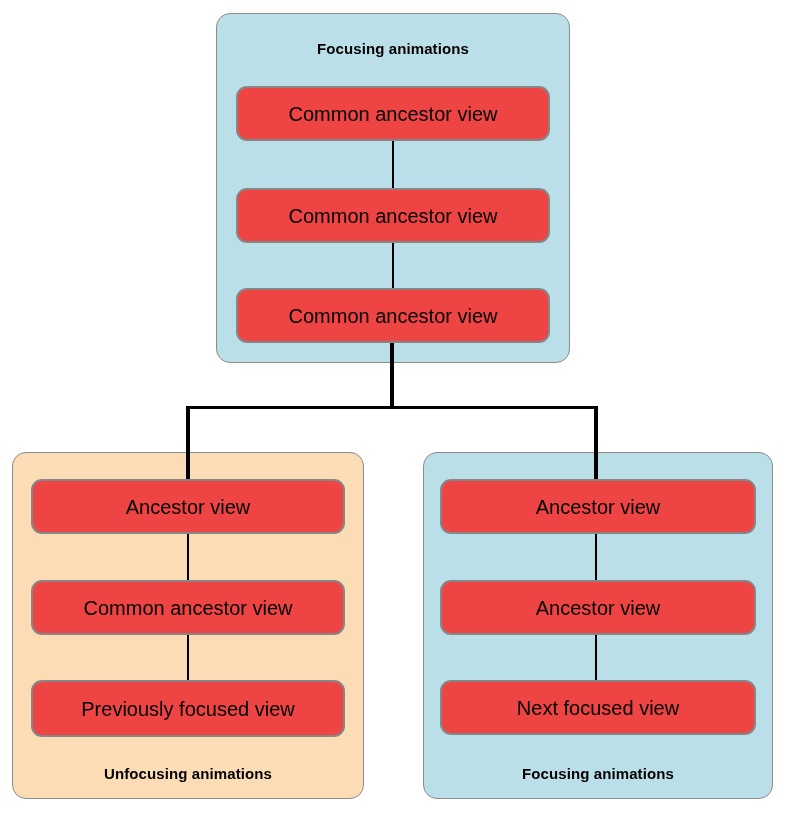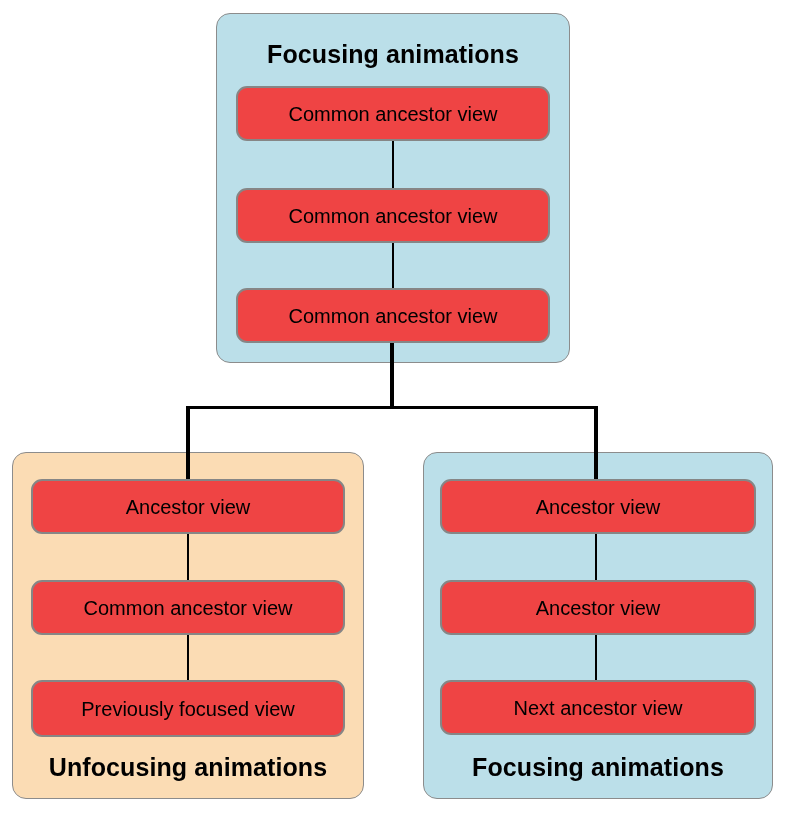--- a/index.html
+++ b/index.html
@@ -31,21 +31,21 @@
   }
   .panel.blue   { background: #bbdfe9; }
   .panel.orange { background: #fbdcb4; }
 
   .panel-title {
     position: absolute;
     left: 0;
     right: 0;
     text-align: center;
     font-weight: bold;
-    font-size: 25px;
+    font-size: 15px;
     color: #000000;
     letter-spacing: 0.1px;
     white-space: nowrap;
   }
   .panel-title.top    { top: 26px; }
   .panel-title.bottom { bottom: 16px; }
 
   
   .node {
     position: absolute;
@@ -143,16 +143,16 @@
   <div class="vline thin" style="left:595px; top:532px; height:50px;"></div>
   <div class="vline thin" style="left:595px; top:632px; height:50px;"></div>
 
   <div class="node" style="left:440px; top:479px; width:316px; height:55px;">
     <span class="node-label">Ancestor view</span>
   </div>
   <div class="node" style="left:440px; top:580px; width:316px; height:55px;">
     <span class="node-label">Ancestor view</span>
   </div>
   <div class="node" style="left:440px; top:680px; width:316px; height:55px;">
-    <span class="node-label">Next ancestor view</span>
+    <span class="node-label">Next focused view</span>
   </div>
 
 </div>
 
 </body></html>

